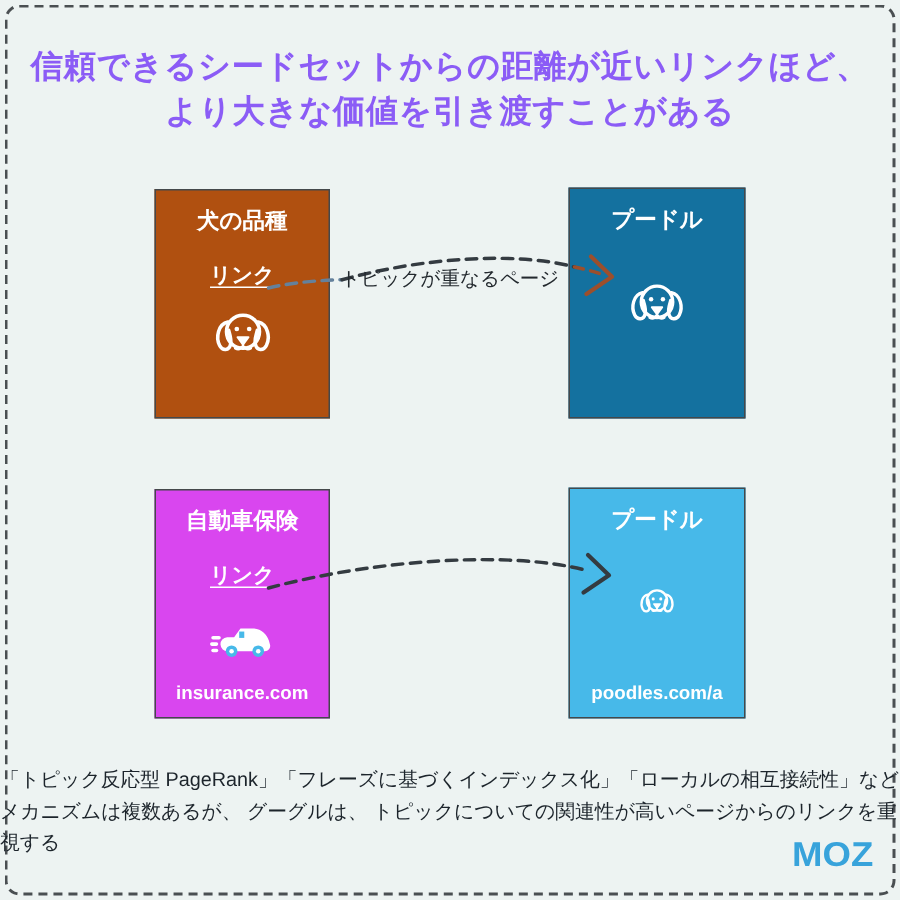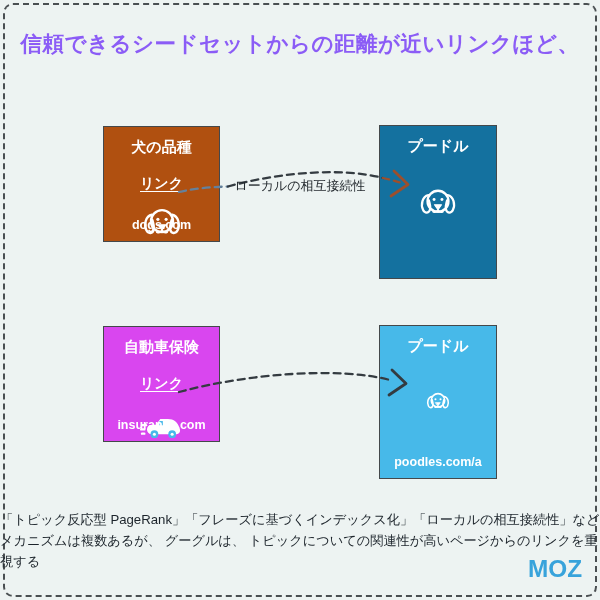--- a/index.html
+++ b/index.html
@@ -15,21 +15,21 @@
     border: 2px dashed #4a4f52;
     border-radius: 10px;
     pointer-events: none;
   }
   #main-title {
     position: absolute; top: 29px; left: 0; width: 600px;
     text-align: center; font-size: 21.5px; line-height: 30px;
     font-weight: 800; color: #8b5cf6; letter-spacing: 0.5px;
   }
   .box {
-    position: absolute; width: 117px; height: 116px;
+    position: absolute; width: 117px; height: 153px;
     border: 1px solid #44484b; box-sizing: border-box;
   }
   #box-src1 { left: 103px; top: 126px; }
   #box-tgt1 { left: 379px; top: 125px; width: 118px; height: 154px; }
   #box-src2 { left: 103px; top: 326px; }
   #box-tgt2 { left: 379px; top: 325px; width: 118px; height: 154px; }
   .box-title {
     position: absolute; top: 11px; left: 0; width: 100%;
     text-align: center; color: #ffffff; font-weight: bold; font-size: 15px;
   }
@@ -72,37 +72,37 @@
   }
 </style>
 </head>
 <body>
 
 <div id="canvas">
   <div id="frame"></div>
 
   <div id="main-title">
     <div>信頼できるシードセットからの距離が近いリンクほど、</div>
+    <div>より大きな価値を引き渡すことがある</div>
   </div>
 
   <div class="box" id="box-src1" style="background-color: rgb(176, 80, 16);">
     <div class="box-title">犬の品種</div>
     <div class="box-link">リンク</div>
     <svg class="box-icon" id="icon-dog1" viewBox="0 0 48 44">
       <g fill="none" stroke="#ffffff" stroke-width="2.6" stroke-linecap="round" stroke-linejoin="round">
         <circle cx="24" cy="22" r="12"></circle>
         <path d="M 13 15 C 6 16.5 4 26 7 32 C 9 36 14 36 15 31 C 15.8 27 14.2 24 13.6 21"></path>
         <path d="M 35 15 C 42 16.5 44 26 41 32 C 39 36 34 36 33 31 C 32.2 27 33.8 24 34.4 21"></path>
         <circle cx="19.5" cy="20" r="1.7" fill="#ffffff" stroke="none"></circle>
         <circle cx="28.5" cy="20" r="1.7" fill="#ffffff" stroke="none"></circle>
         <path d="M 20 26 h 8 l -4 5.5 z" fill="#ffffff" stroke-width="1.4"></path>
         <path d="M 24 32 c -1.5 2.4 -3.8 2.9 -5.6 2 M 24 32 c 1.5 2.4 3.8 2.9 5.6 2" stroke-width="2"></path>
       </g>
     </svg>
-    <div class="box-domain">dogs.com</div>
   </div>
 
   <div class="box" id="box-tgt1" style="background-color: rgb(20, 113, 159);">
     <div class="box-title">プードル</div>
     <svg class="box-icon" id="icon-dog2" viewBox="0 0 48 44">
       <g fill="none" stroke="#ffffff" stroke-width="2.6" stroke-linecap="round" stroke-linejoin="round">
         <circle cx="24" cy="22" r="12"></circle>
         <path d="M 13 15 C 6 16.5 4 26 7 32 C 9 36 14 36 15 31 C 15.8 27 14.2 24 13.6 21"></path>
         <path d="M 35 15 C 42 16.5 44 26 41 32 C 39 36 34 36 33 31 C 32.2 27 33.8 24 34.4 21"></path>
         <circle cx="19.5" cy="20" r="1.7" fill="#ffffff" stroke="none"></circle>
@@ -153,21 +153,21 @@
       <path d="M 179 192 C 196 188 212 187 228 186.5" stroke-width="2.3" stroke-dasharray="7 5" style="stroke: rgb(100, 129, 156);"></path>
       <path d="M 228 186.5 C 285 171 345 168 383 178" stroke-width="2.3" stroke-dasharray="7 5" style="stroke: rgb(52, 59, 65);"></path>
       <path d="M 383 178 C 390 179.5 396 181 400 182.5" stroke-width="2.3" stroke-dasharray="6 5" style="stroke: rgb(156, 79, 44);"></path>
       <path d="M 394 171 L 408 184.5 L 391 196" stroke-width="2.8" style="stroke: rgb(156, 79, 44);"></path>
       <path d="M 179 392 C 250 373 340 367 390 380" stroke-width="2.3" stroke-dasharray="7 5" style="stroke: rgb(52, 59, 65);"></path>
       <path d="M 392 370 L 406 383.5 L 389 395" stroke-width="2.8" style="stroke: rgb(52, 59, 65);"></path>
     </g>
   </svg>
 
   <div class="annotation" id="annotation1">
-    <div>ローカルの相互接続性</div>
+    <div>トピックが重なるページ</div>
   </div>
 
   <div class="annotation" id="annotation2">
   </div>
 
   <div id="footer-caption">
     <div>「トピック反応型 PageRank」「フレーズに基づくインデックス化」「ローカルの相互接続性」など</div>
     <div>メカニズムは複数あるが、 グーグルは、 トピックについての関連性が高いページからのリンクを重視する</div>
   </div>
 

